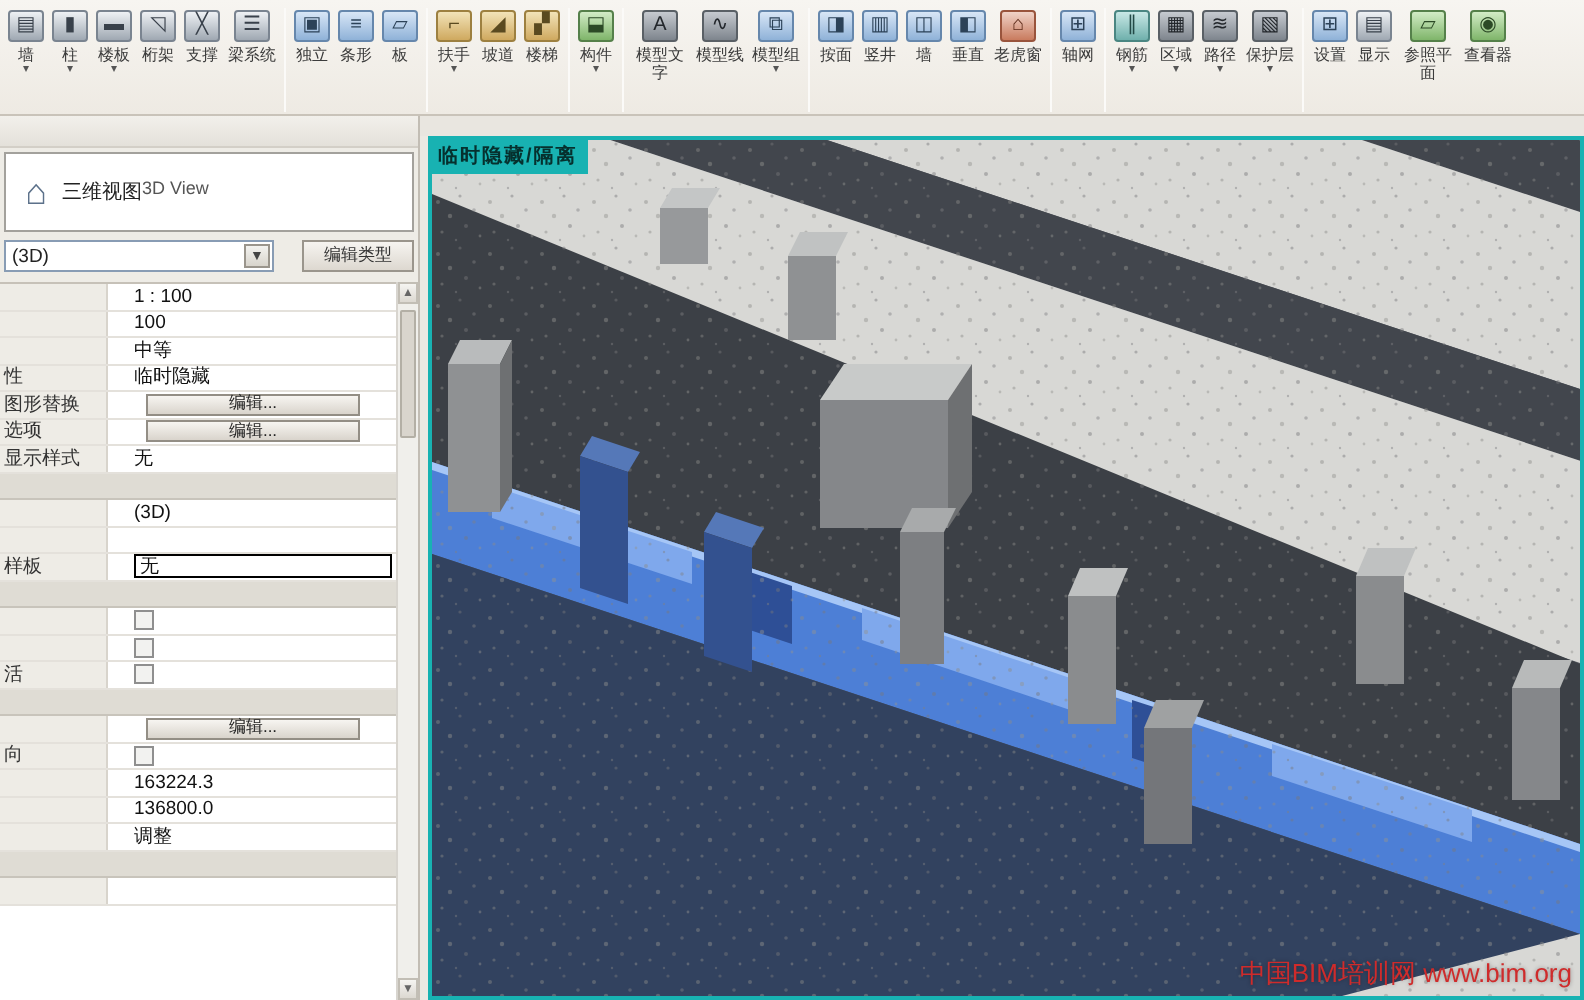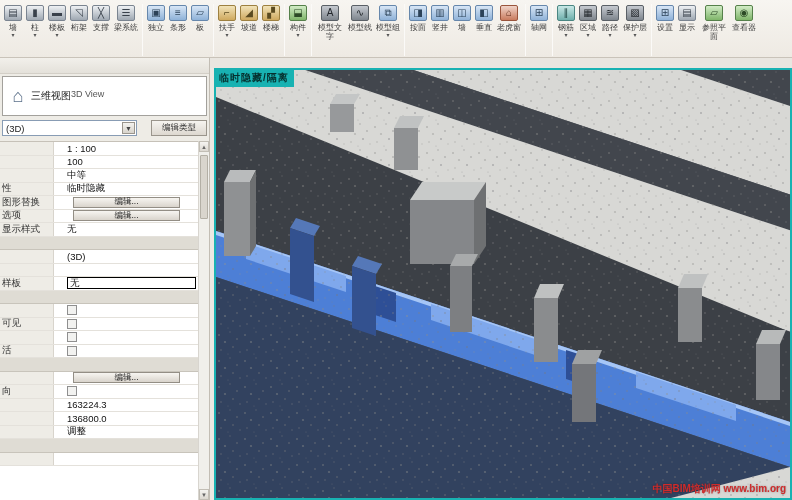--- a/index.html
+++ b/index.html
@@ -67,22 +67,22 @@
     border:1px solid #b3afa5;border-radius:1px;}
   .sarr.down{position:absolute;bottom:0;left:0;right:0;}
 
   
   .topstrip{position:absolute;left:210px;top:58px;right:0;height:10px;background:#e9e6e0;}
   .viewport{position:absolute;left:214px;top:68px;width:578px;height:432px;
     border:2px solid #18b2b2;background:#5a5e66;}
   .viewport svg{display:block;width:100%;height:100%;}
   .hidelabel{position:absolute;left:0;top:0;background:#18b2b2;color:#06302e;
     font-size:10px;font-weight:bold;padding:1px 5px 2px 3px;letter-spacing:1px;z-index:3;text-align:right;}
-  .watermark{position:absolute;right:4px;bottom:2px;color:#cf2b2b;font-size:10px;z-index:3;
-    text-shadow:0 0 2px rgba(0,0,0,.35);font-weight:bold;}
+  .watermark{position:absolute;right:4px;bottom:2px;color:#cf2b2b;font-size:13px;z-index:3;
+    text-shadow:0 0 2px rgba(0,0,0,.35);}
 </style>
 </head>
 <body>
 
 <div class="ribbon">
   <div class="rbtn">
       <span class="ric c-gray">▤</span>
       <span class="rlab">墙</span>
       <span class="rarr">▾</span>
     </div>
@@ -300,26 +300,20 @@
       </div>
     <div class="prow">
         <span class="plab">样板</span>
         <span class="pval">
           <span class="pboxed">无</span>
         </span>
       </div>
     <div class="prow phead"></div>
     <div class="prow">
         <span class="plab"></span>
-        <span class="pval">
-          <span class="cb"></span>
-        </span>
-      </div>
-    <div class="prow">
-        <span class="plab">可见</span>
         <span class="pval">
           <span class="cb"></span>
         </span>
       </div>
     <div class="prow">
         <span class="plab"></span>
         <span class="pval">
           <span class="cb"></span>
         </span>
       </div>

